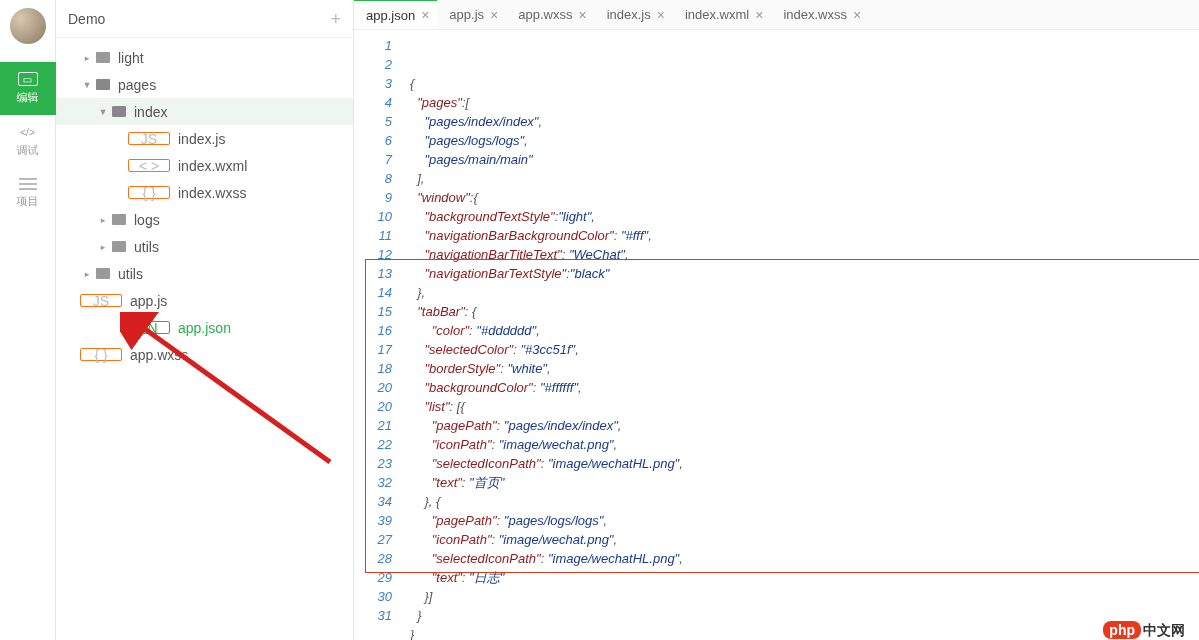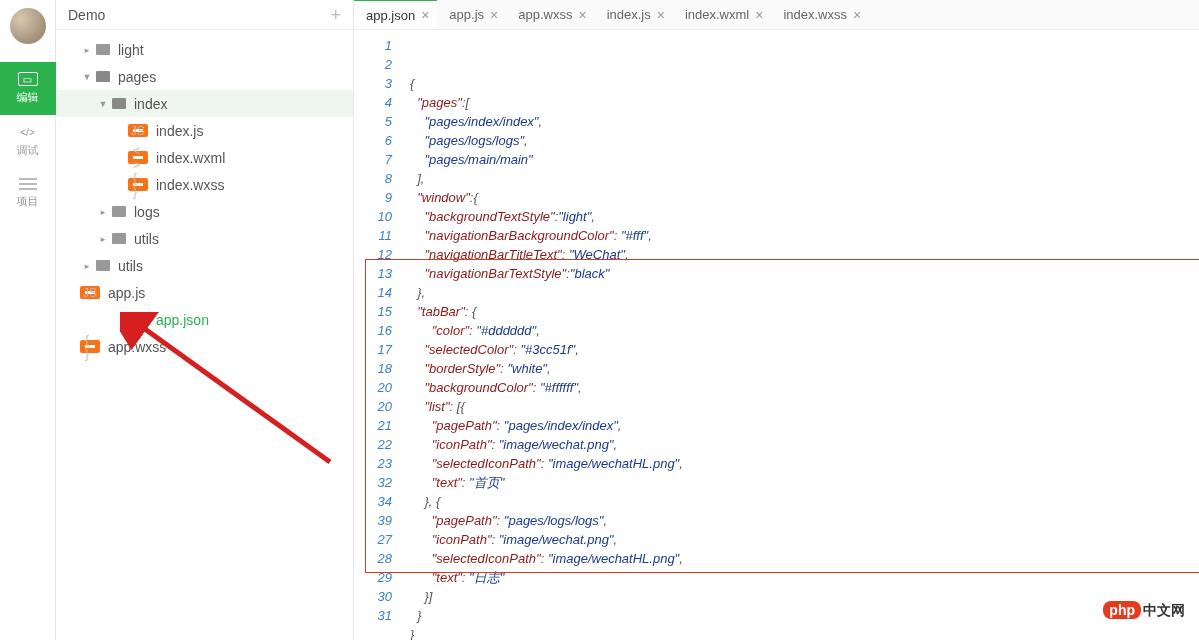--- a/index.html
+++ b/index.html
@@ -10,30 +10,30 @@
 .avatar { width: 36px; height: 36px; border-radius: 50%; background: radial-gradient(circle at 30% 30%, #d8c8b0, #8a7a60); margin: 8px 0 18px; }
 .rail-btn { width: 56px; display: flex; flex-direction: column; align-items: center; justify-content: center; padding: 10px 0; font-size: 11px; color: #999; cursor: pointer; }
 .rail-btn.active { background: #2bb24c; color: #fff; }
 .rail-btn .ico { width: 20px; height: 14px; border: 1.5px solid currentColor; border-radius: 2px; margin-bottom: 4px; display: flex; align-items: center; justify-content: center; font-size: 10px; }
 .rail-btn.debug .ico { border: none; }
 .hamburger { width: 18px; display: flex; flex-direction: column; gap: 3px; margin-bottom: 4px; }
 .hamburger span { height: 2px; background: #bbb; }
 
 
 .tree-panel { width: 298px; border-right: 1px solid #e6e6e6; background: #fff; display: flex; flex-direction: column; }
-.tree-header { height: 30px; display: flex; align-items: center; justify-content: space-between; padding: 0 12px; border-bottom: 1px solid #eee; font-size: 14px; color: #555; gap: 24px; }
+.tree-header { height: 38px; display: flex; align-items: center; justify-content: space-between; padding: 0 12px; border-bottom: 1px solid #eee; font-size: 14px; color: #555; gap: 24px; }
 .add-tab { color: #bbb; font-size: 18px; line-height: 1; }
 .tree { padding: 6px 0; font-size: 14px; }
 .tree-item { display: flex; align-items: center; height: 27px; padding-left: 10px; cursor: pointer; color: #555; }
 .tree-item.selected-folder { background: #eef6ef; }
 .tree-item.file-selected { color: #2bb24c; }
 .expander { width: 10px; text-align: center; font-size: 9px; color: #999; margin-right: 4px; }
 .folder-ico { width: 14px; height: 11px; background: #999; border-radius: 1px; margin-right: 8px; position: relative; }
 .folder-ico.open { background: #888; }
-.file-ico { width: 20px; height: 13px; border: 5px solid #f97316; border-radius: 2px; margin-right: 8px; font-size: 12px; color: #bbb; display: flex; align-items: center; justify-content: center; }
+.file-ico { width: 42px; height: 13px; border: 1px solid #f97316; border-radius: 2px; margin-right: 8px; font-size: 14px; color: #bbb; display: flex; align-items: center; justify-content: center; }
 .file-ico.json { border-color: #2bb24c; color: #2bb24c; margin-left: 48px; }
 .indent-1 { padding-left: 26px; }
 .indent-2 { padding-left: 42px; }
 .indent-3 { padding-left: 58px; }
 
 
 .editor-area { flex: 1; display: flex; flex-direction: column; }
 .tabs-bar { height: 30px; display: flex; align-items: center; border-bottom: 1px solid #eee; background: #fafafa; }
 .tab { padding: 0 8px 0 12px; height: 30px; display: flex; align-items: center; font-size: 13px; color: #666; cursor: pointer; gap: 6px; }
 .tab.active { background: #fff; border-top: 2px solid #2bb24c; margin-top: -1px; color: #333; }
@@ -46,21 +46,21 @@
 .code .k { color: #8b1a1a; } 
 .code .s { color: #1a3a8b; } 
 .code .p { color: #555; }    
 .red-box { position: absolute; border: 1px solid #d04020; left:-37px; top: 229px; width: 872px; height: 314px; pointer-events: none; }
 .code-line { height: 19px; }
 
 
 .arrow { position: absolute; left: 120px; top: 312px; width: 220px; height: 160px; pointer-events: none; }
 
 
-.watermark { position: absolute; right: 14px; bottom: 20px; font-size: 14px; font-weight: bold; color: #333; }
+.watermark { position: absolute; right: 14px; bottom: 0; font-size: 14px; font-weight: bold; color: #333; }
 .watermark .brand { background: #e63a1e; color: #fff; padding: 1px 6px; border-radius: 8px; margin-right: 2px; }
 </style>
 </head>
 <body>
 
 <div class="left-rail">
   <div class="avatar"></div>
   <div class="rail-btn active">
     <div class="ico">▭</div>
     <span>编辑</span>

